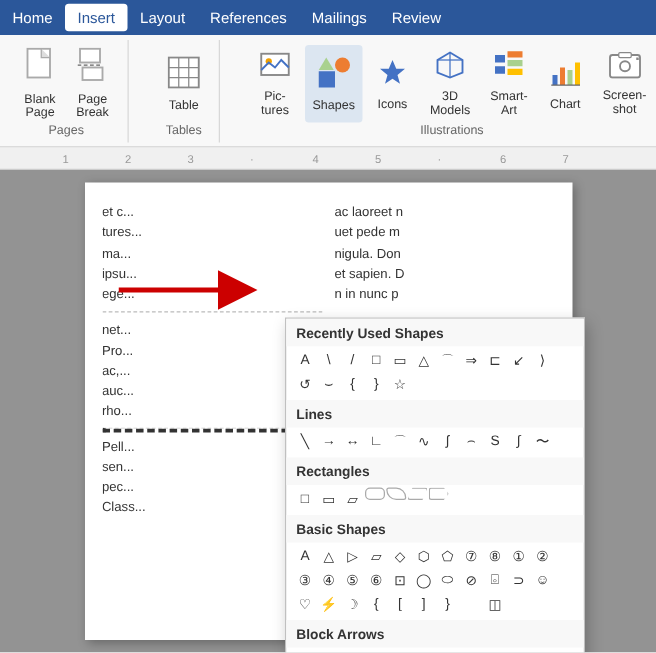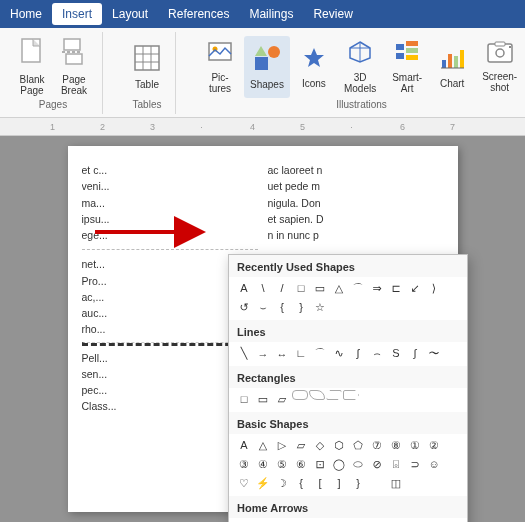--- a/index.html
+++ b/index.html
@@ -325,21 +325,21 @@
           </marker>
         </defs>
         <line x1="5" y1="16" x2="108" y2="16" stroke="#cc0000" stroke-width="4" marker-end="url(#arrowhead)"></line>
       </svg>
     </div>
 
     <div class="document" style="display:grid; grid-template-columns:1fr 1fr; column-gap:10px; padding:16px 14px; width:390px;">
 
       <div style="font-size:10.5px; color:#333; line-height:1.55; overflow:hidden;">
         <p>et c...</p>
-        <p>veni...</p>
+        <p>tures...</p>
         <p>ma...</p>
         <p>ipsu...</p>
         <p>ege...</p>
         <div style="border-top:1px dashed #bbb; margin:6px 0;"></div>
         <p>net...</p>
         <p>Pro...</p>
         <p>ac,...</p>
         <p>auc...</p>
         <p>rho...</p>
         <div style="border-top:1px solid #ccc; margin:4px 0; border-style:dashed;"></div>
@@ -445,21 +445,21 @@
         <span class="shape-icon">⚡</span>
         <span class="shape-icon">☽</span>
         <span class="shape-icon">{</span>
         <span class="shape-icon">[</span>
         <span class="shape-icon">]</span>
         <span class="shape-icon">}</span>
         <span class="shape-icon"> </span>
         <span class="shape-icon">◫</span>
       </div>
 
-      <div class="dropdown-section-title">Home Arrows</div>
+      <div class="dropdown-section-title">Block Arrows</div>
       <div class="shapes-row">
         <span class="shape-icon">⇒</span>
         <span class="shape-icon">⇑</span>
         <span class="shape-icon">⇓</span>
         <span class="shape-icon">⇔</span>
         <span class="shape-icon">⇕</span>
         <span class="shape-icon">⇗</span>
         <span class="shape-icon">↔</span>
         <span class="shape-icon">↕</span>
         <span class="shape-icon">↱</span>

